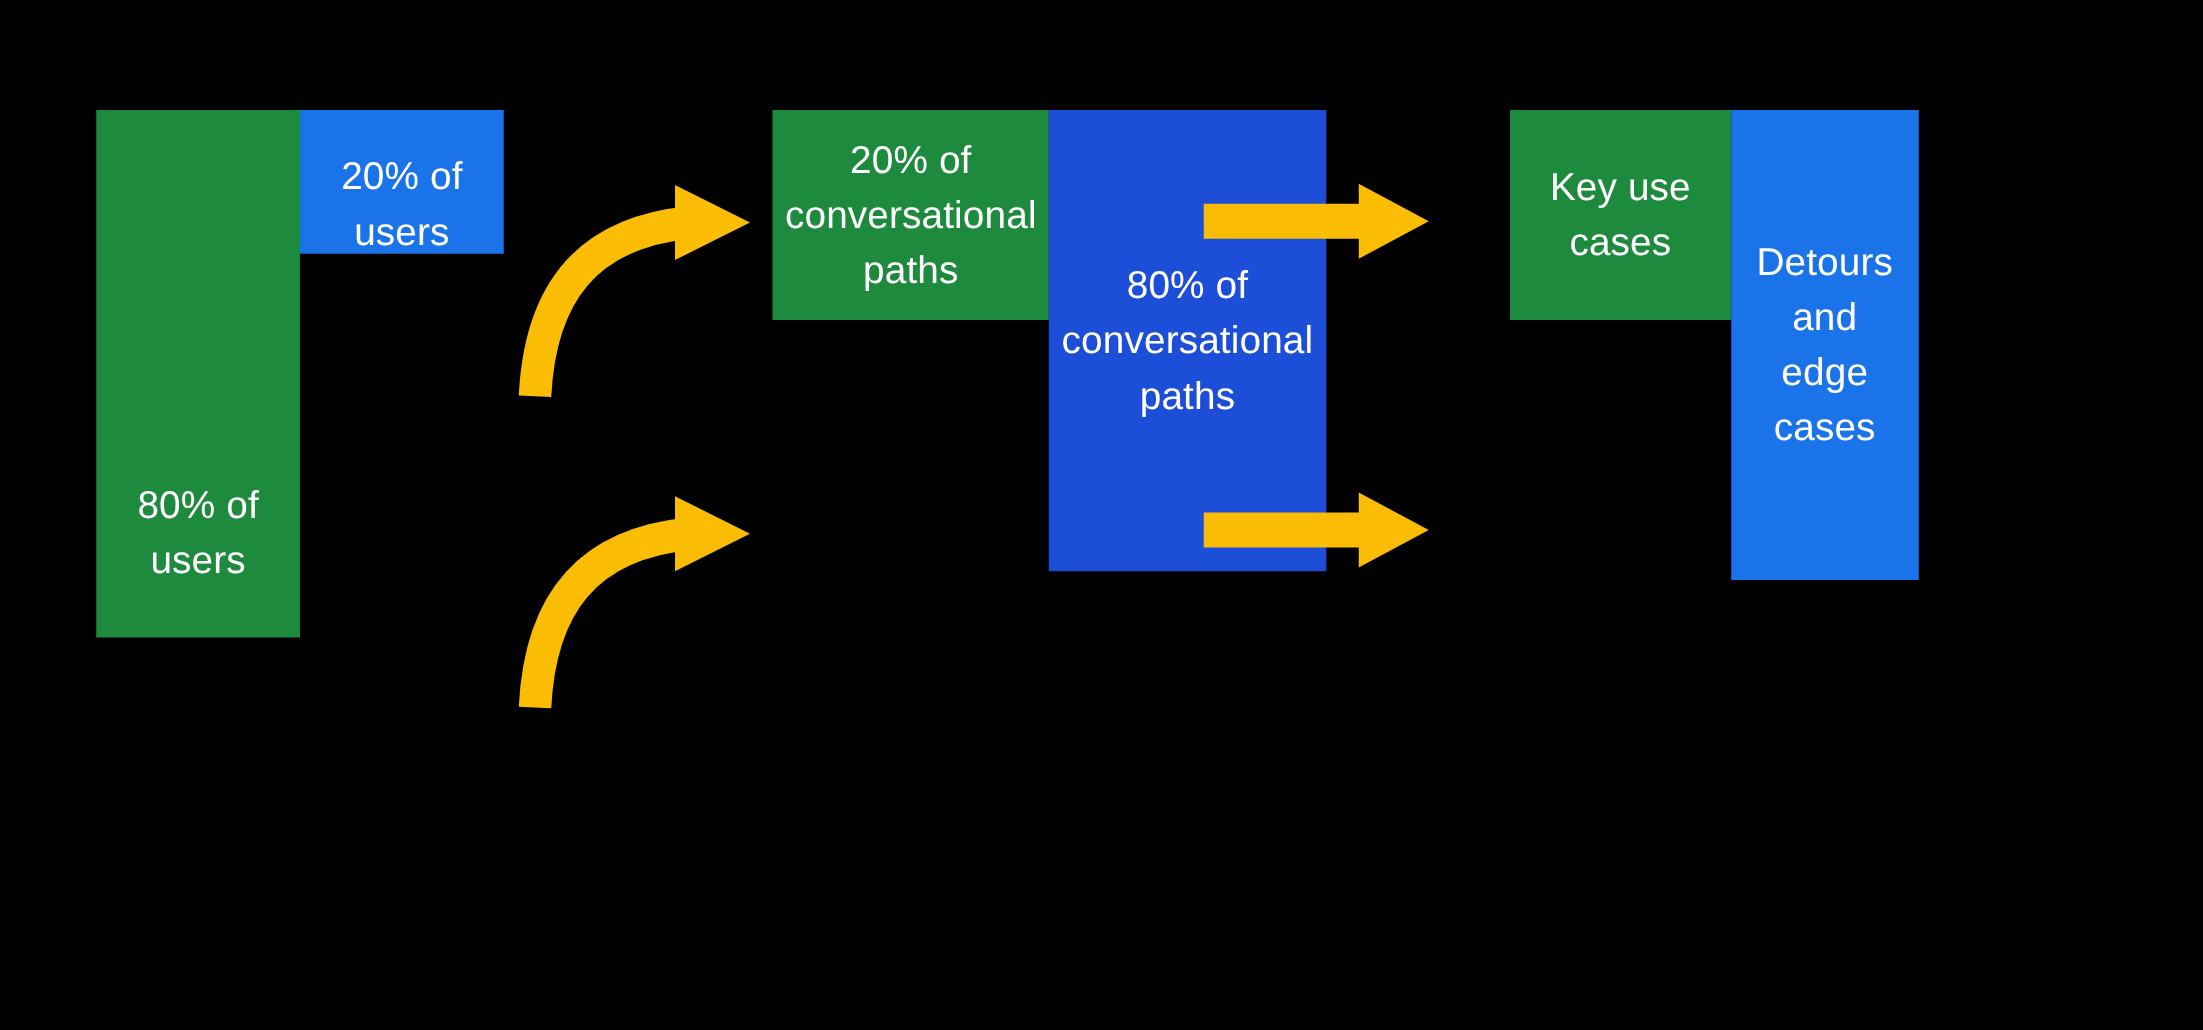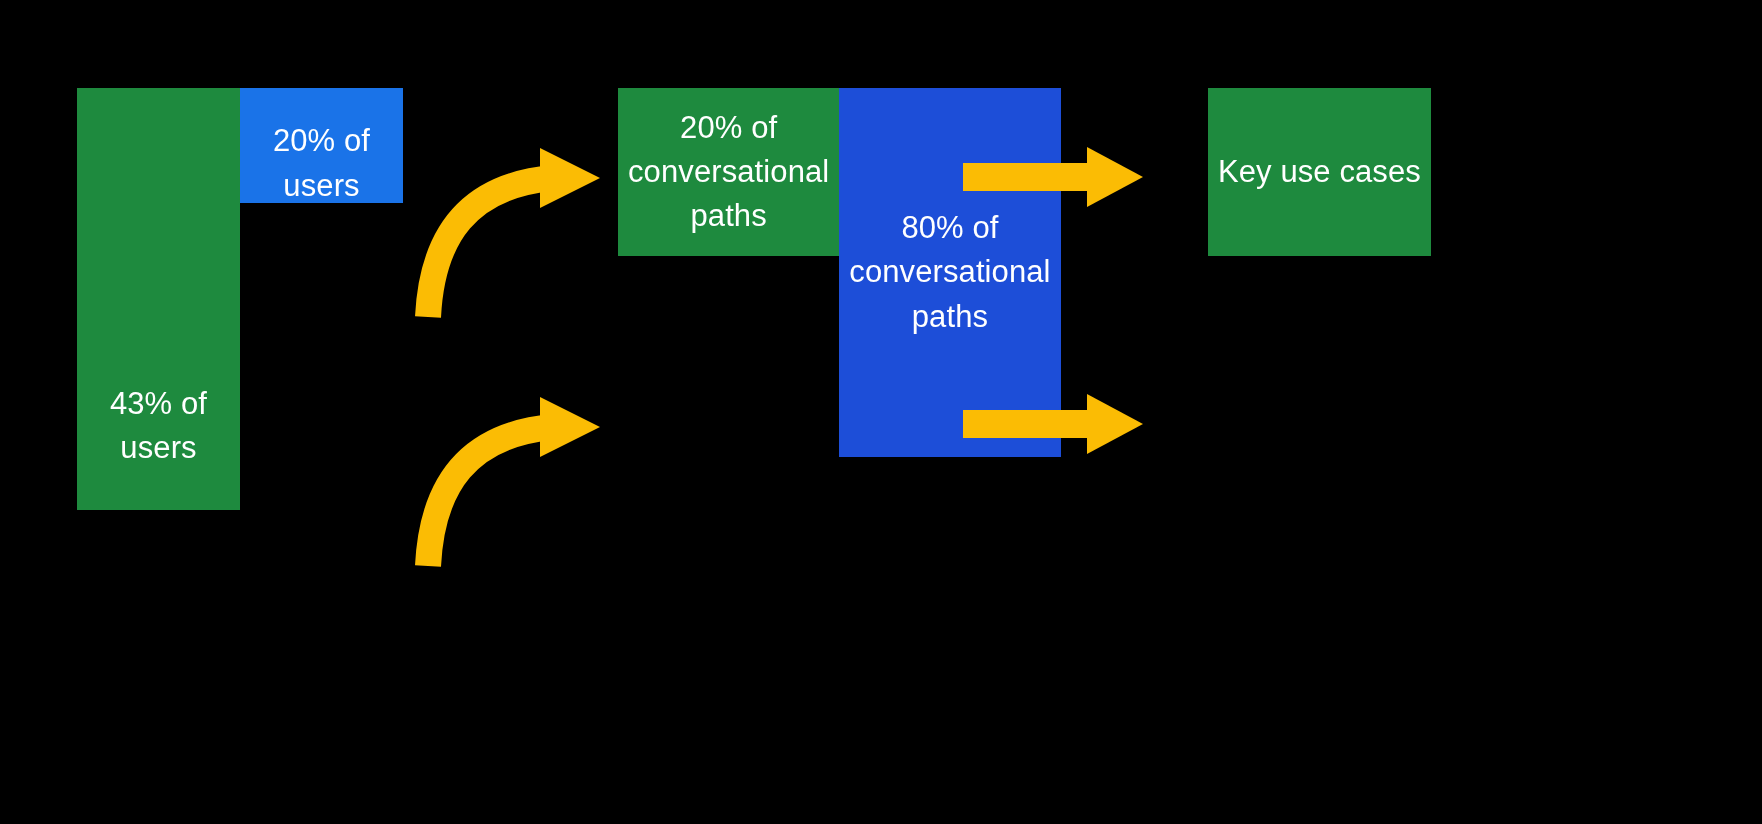--- a/index.html
+++ b/index.html
@@ -92,21 +92,21 @@
     pointer-events: none;
   }
 </style>
 </head>
 <body style="background: rgb(0, 0, 0);">
 
 <div id="stage" style="background: rgb(0, 0, 0);">
 
   <div class="column" id="col-users">
     <div class="band band-green" style="background: rgb(30, 138, 62);">
-      <span class="band-label" style="color: rgb(255, 255, 255);">43% of users</span>
+      <span class="band-label" style="color: rgb(255, 255, 255);">80% of users</span>
     </div>
     <div class="band band-blue" style="background: rgb(26, 115, 232); align-items: center;">
       <span class="band-label" style="color: rgb(255, 255, 255);">20% of users</span>
     </div>
   </div>
 
   <div class="column" id="col-paths">
     <div class="band band-green" style="background: rgb(30, 138, 62);">
       <span class="band-label" style="color: rgb(255, 255, 255);">20% of
 conversational
@@ -115,20 +115,24 @@
     <div class="band band-blue" style="background: #1d4ed8;">
       <span class="band-label" style="color: rgb(255, 255, 255);">80% of
 conversational
 paths</span>
     </div>
   </div>
 
   <div class="column" id="col-cases">
     <div class="band band-green" style="background: rgb(30, 138, 62);">
       <span class="band-label" style="color: rgb(255, 255, 255);">Key use cases</span>
+    </div>
+    <div class="band band-blue" style="background: rgb(26, 115, 232);">
+      <span class="band-label" style="color: rgb(255, 255, 255);">Detours and
+edge cases</span>
     </div>
   </div>
 
   <svg id="arrows" viewBox="0 0 1762 824">
 
     <g>
       <path d="M 428 317
                C 432 236, 468 186, 552 178" fill="none" stroke="#FBBC04" stroke-width="26" stroke-linecap="butt"></path>
       <polygon points="540,148 600,178 540,208" fill="#FBBC04"></polygon>
     </g>

